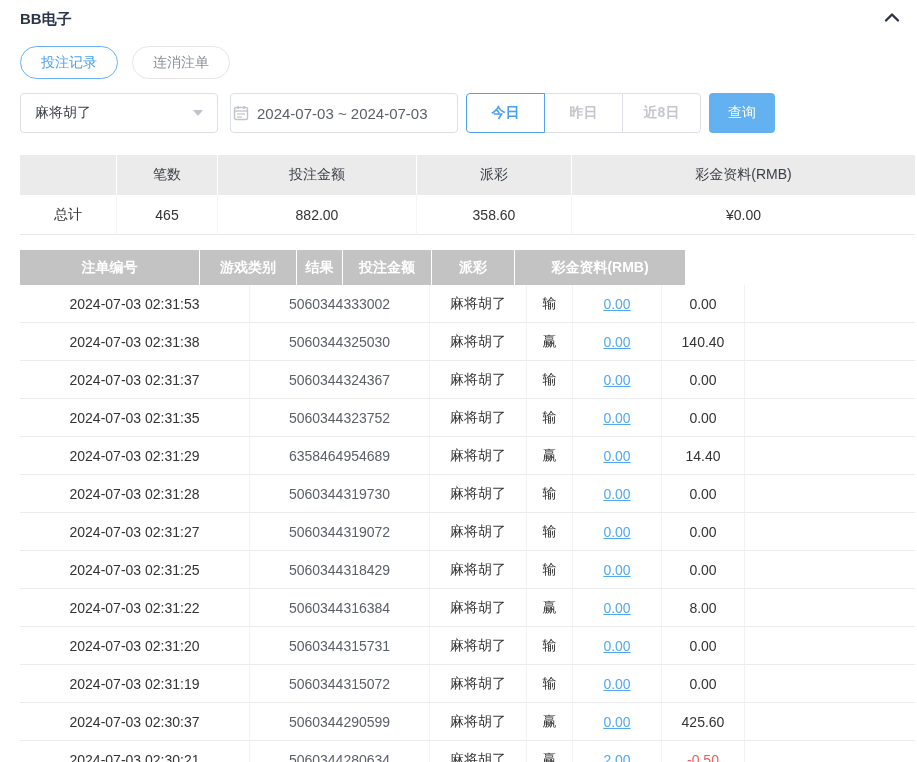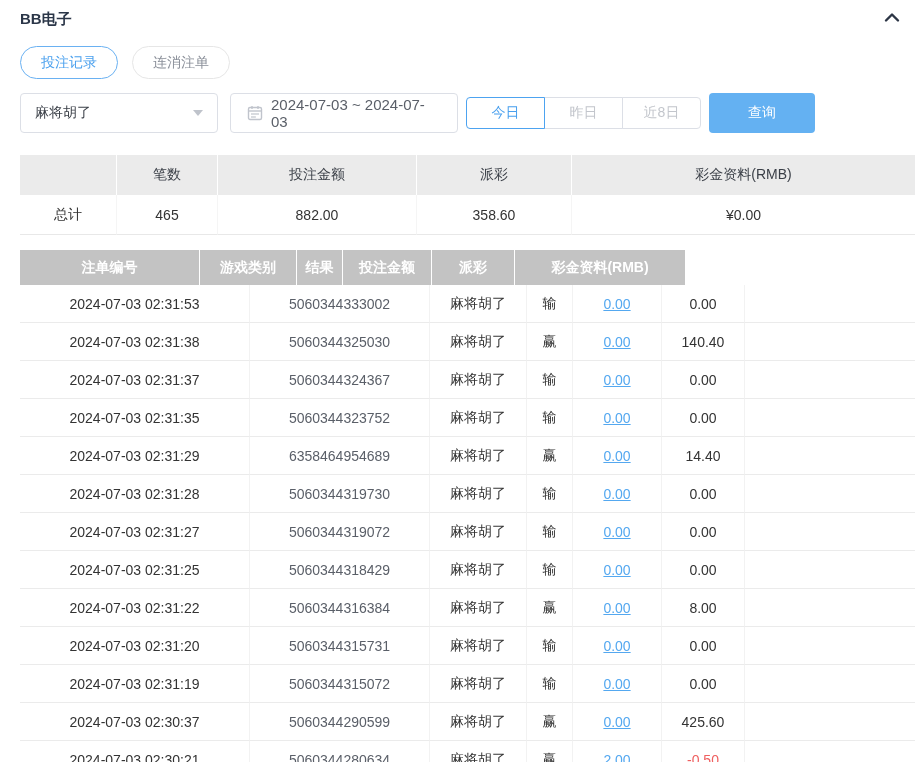--- a/index.html
+++ b/index.html
@@ -32,36 +32,36 @@
     width: 198px; height: 40px; border: 1px solid #dcdfe6; border-radius: 4px;
     display: flex; align-items: center; justify-content: space-between;
     padding: 0 14px; font-size: 14px; color: #3a3f47; cursor: pointer; background:#fff;
   }
   .caret-down {
     width: 0; height: 0; border-left: 5px solid transparent;
     border-right: 5px solid transparent; border-top: 6px solid #bfc3cb;
   }
   .date-box {
     width: 228px; height: 40px; border: 1px solid #dcdfe6; border-radius: 4px;
-    margin-left: 12px; display: flex; align-items: center; padding: 0 16px;
+    margin-left: 12px; display: flex; align-items: center; padding: 0 2px;
     font-size: 15px; color: #5a5f68; background:#fff; cursor: pointer;
   }
   .date-box .cal { margin-right: 8px; display: flex; }
   .btn-group { display: flex; margin-left: 8px; }
   .seg-btn {
-    width: 79px; height: 32px; background: #fff; border: 1px solid #dcdfe6;
-    font-size: 14px; display: flex; align-items: center; justify-content: center; cursor: pointer;
+    width: 79px; height: 40px; background: #fff; border: 1px solid #dcdfe6;
+    font-size: 14px; display: flex; align-items: center; justify-content: center; cursor: pointer; font-weight: bold;
   }
   .seg-btn:first-child { border-radius: 4px 0 0 4px; }
   .seg-btn:last-child { border-radius: 0 4px 4px 0; }
   .seg-btn + .seg-btn { margin-left: -1px; }
   .seg-btn.active { border: 1px solid #4da3f0; color: #4aa0ee; position: relative; z-index: 2; }
   .seg-btn.idle { color: #c3c6cc; }
   .query-btn {
-    width: 106px; height: 40px; margin-left: 8px; background: #64b1f2; color: #fff;
+    width: 66px; height: 40px; margin-left: 8px; background: #64b1f2; color: #fff;
     border: none; border-radius: 4px; font-size: 14px; cursor: pointer;
     display: flex; align-items: center; justify-content: center;
   }
 
   
   .summary { margin-top: 22px; font-size: 14px; }
   .s-row { display: flex; }
   .s-row.head .s-cell { background: #ebebeb; border-right: 1px solid #fff; color: #3a3f47; height: 40px; }
   .s-row.head .s-cell:last-child { border-right: none; }
   .s-row.body .s-cell { background: #fff; border-right: 1px solid #f5f5f5; border-bottom: 1px solid #e8e8e8; color: #333; height: 40px; }

